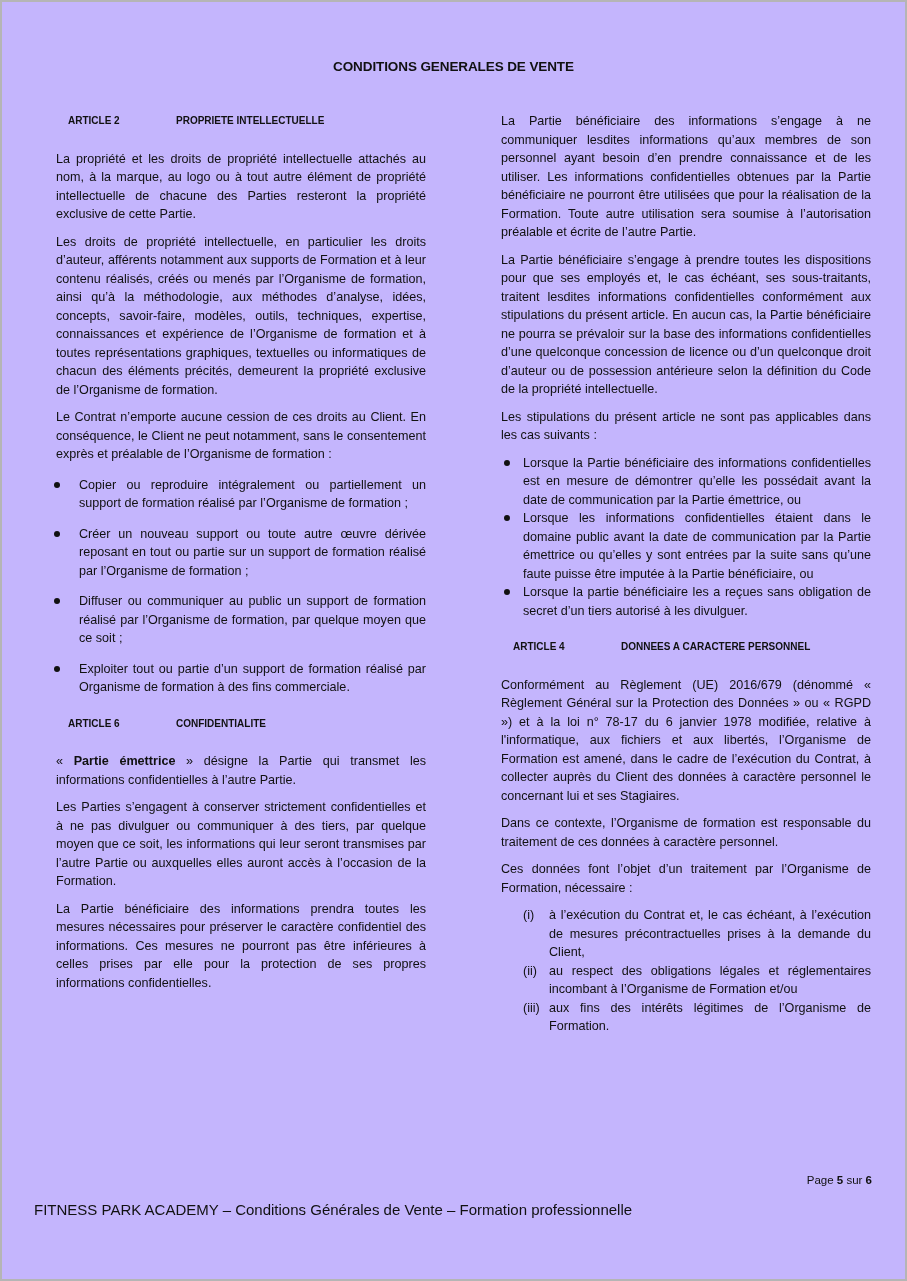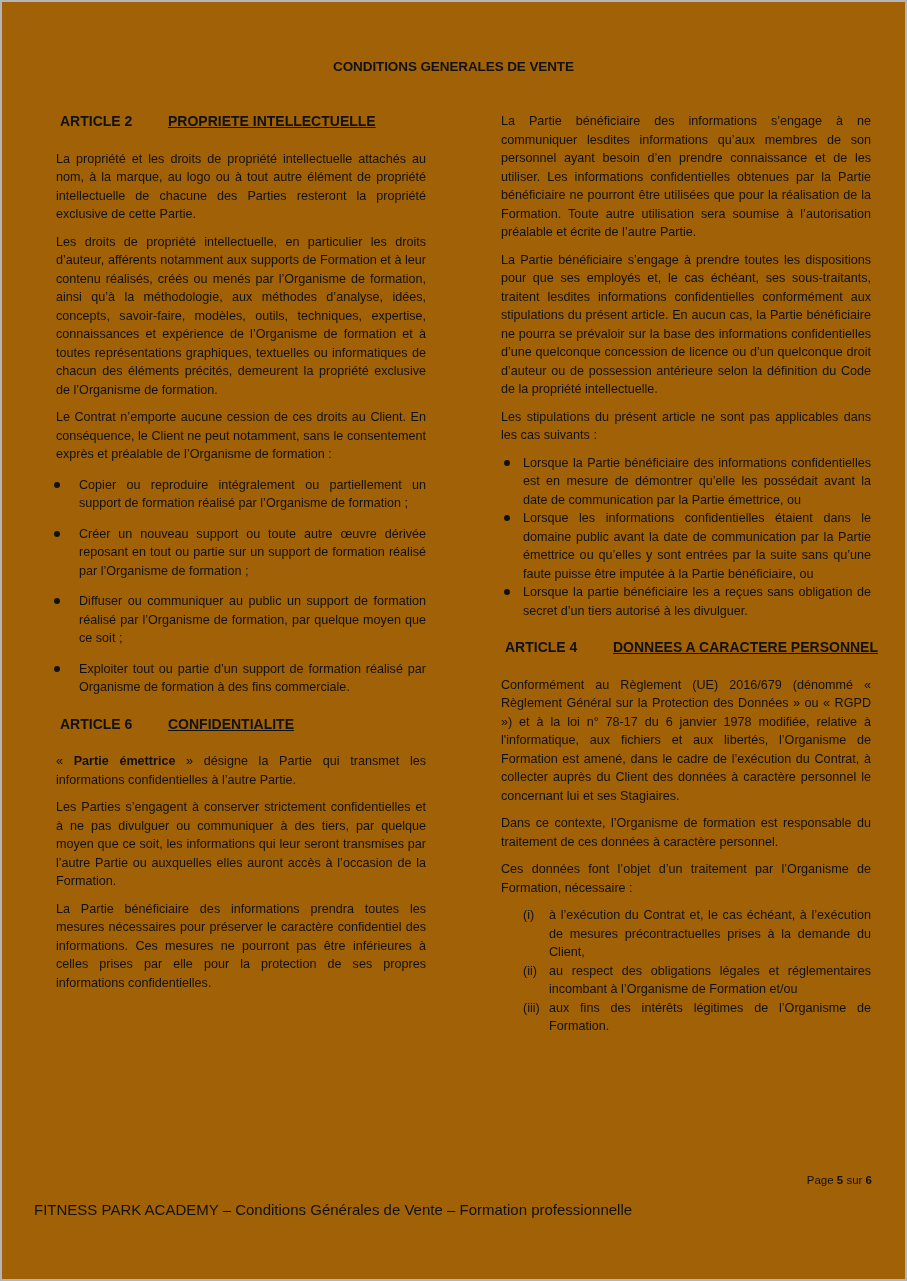--- a/index.html
+++ b/index.html
@@ -1,39 +1,39 @@
 <!DOCTYPE html>
 <html><head>
 <meta charset="utf-8">
 <style>
   html, body { margin: 0; padding: 0; background: #d9d9d9; }
   body { width: 907px; height: 1281px; overflow: hidden; }
   .page {
     position: absolute; left: 0; top: 0;
     width: 903px; height: 1277px;
-    background: #a16207;
+    background: #c4b5fd;
     border: 2px solid #b5b5b5;
     box-sizing: content-box;
     font-family: "Liberation Sans", sans-serif;
     color: #111111;
   }
   .title {
     position: absolute; top: 57px; left: 0; width: 903px;
     text-align: center; font-weight: bold; font-size: 13.5px; letter-spacing: -0.1px;
   }
   .col {
     position: absolute; top: 110px; width: 370px;
     font-size: 12.6px; line-height: 18.5px;
   }
   .col.left { left: 54px; }
   .col.right { left: 499px; }
   .col p { margin: 0 0 9px 0; text-align: justify; }
   .art-head {
-    font-weight: bold; text-decoration: underline; font-size: 14px;
-    margin: 0 0 19px 4px; white-space: pre;
+    font-weight: bold; font-size: 10px;
+    margin: 0 0 19px 12px; white-space: pre;
   }
   .art-head .num { display: inline-block; width: 108px; }
   ul.bullets { list-style: none; margin: 0 0 18px 0; padding: 0; }
   ul.bullets li { position: relative; padding-left: 23px; text-align: justify; }
   ul.bullets.l li { padding-left: 23px; margin-top: 12px; }
   ul.bullets li .dot {
     position: absolute; left: 0; top: 6px; width: 6px; height: 6px;
     border-radius: 50%; background: #111;
   }
   ul.bullets.l li .dot { left: -2px; }

